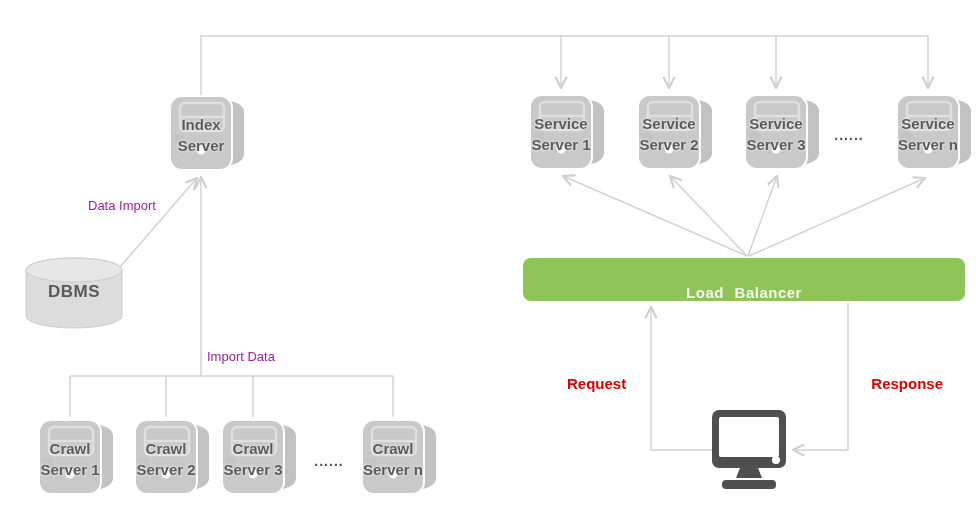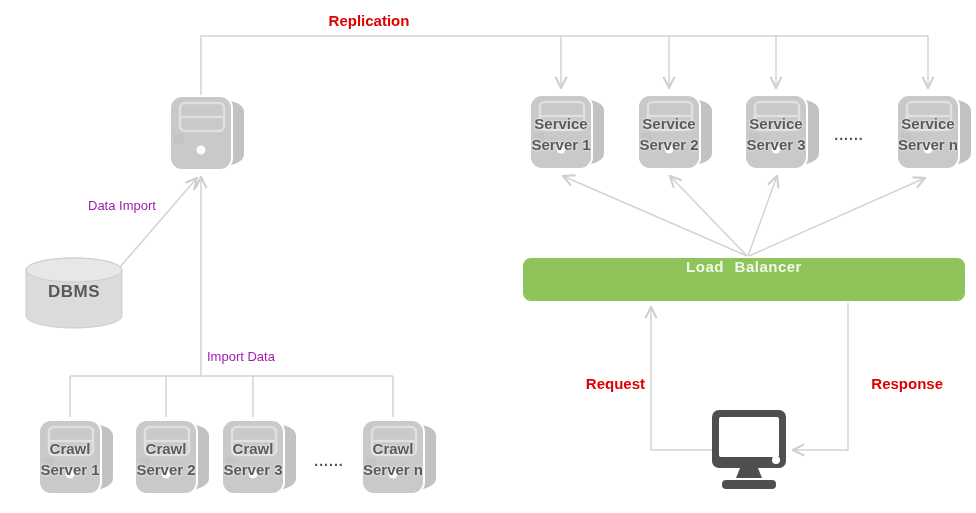--- a/index.html
+++ b/index.html
@@ -16,21 +16,21 @@
     text-align:center;font-size:15px;font-weight:bold;color:#595959;line-height:21px;
     text-shadow:0 0 3px rgba(255,255,255,.85),0 0 1px rgba(255,255,255,.7);
   }
   .dbms-node{width:100px;height:74px;}
   .dbms-label{
     position:absolute;left:0;top:26px;width:100px;text-align:center;
     font-size:17px;font-weight:bold;color:#595959;letter-spacing:.5px;
   }
   .lb-box{
     position:absolute;left:523px;top:258px;width:442px;height:43px;z-index:2;
-    background:#8ec45a;border-radius:8px;display:flex;align-items:flex-start;justify-content:center;
+    background:#8ec45a;border-radius:8px;display:flex;align-items:flex-end;justify-content:center;
   }
   .lb-label{
     color:#f1f8e9;font-size:15px;font-weight:bold;letter-spacing:.5px;word-spacing:6px;
   }
   .monitor-node{width:78px;height:82px;}
   .lbl{position:absolute;z-index:3;}
   .lbl-red{font-size:15px;font-weight:bold;color:#e00000;}
   .lbl-gray{font-size:13px;color:#a21caf;}
   .dots{
     position:absolute;z-index:3;width:70px;text-align:center;
@@ -71,30 +71,33 @@
       <path d="M70 376 H393 M70 376 V417 M166 376 V417 M253 376 V417 M393 376 V417"></path>
       <path d="M747 256 L563 176" marker-end="url(#arr)"></path>
       <path d="M747 256 L670 176" marker-end="url(#arr)"></path>
       <path d="M748 256 L777 176" marker-end="url(#arr)"></path>
       <path d="M749 256 L925 178" marker-end="url(#arr)"></path>
       <path d="M712 450 H651 V307" marker-end="url(#arr)"></path>
       <path d="M848 303 V450 H793" marker-end="url(#arr)"></path>
     </g>
   </svg>
 
-  <div class="lbl lbl-red" style="left:299px;top:12px;width:140px;text-align:center">Replication</div>
   <div class="lbl lbl-gray" style="left:88px;top:198px;width:90px">Data Import</div>
   <div class="lbl lbl-gray" style="left:207px;top:349px;width:90px">Import Data</div>
-  <div class="lbl lbl-red" style="left:567px;top:375px;width:78px;text-align:right">Request</div>
+  <div class="lbl lbl-red" style="left:567px;top:375px;width:78px;text-align:left">Request</div>
   <div class="lbl lbl-red" style="left:853px;top:375px;width:90px;text-align:right">Response</div>
 
   <div class="node server-node" style="left:168px;top:94px">
     <svg class="server-icon" viewBox="0 0 78 78">
         <use href="#srv"></use>
       </svg>
+    <div class="server-label">
+      <span>Index</span><br>
+      <span>Server</span>
+    </div>
   </div>
 
   <div class="node server-node" style="left:528px;top:93px">
     <svg class="server-icon" viewBox="0 0 78 78">
         <use href="#srv"></use>
       </svg>
     <div class="server-label">
       <span>Service</span><br>
       <span>Server 1</span>
     </div>

